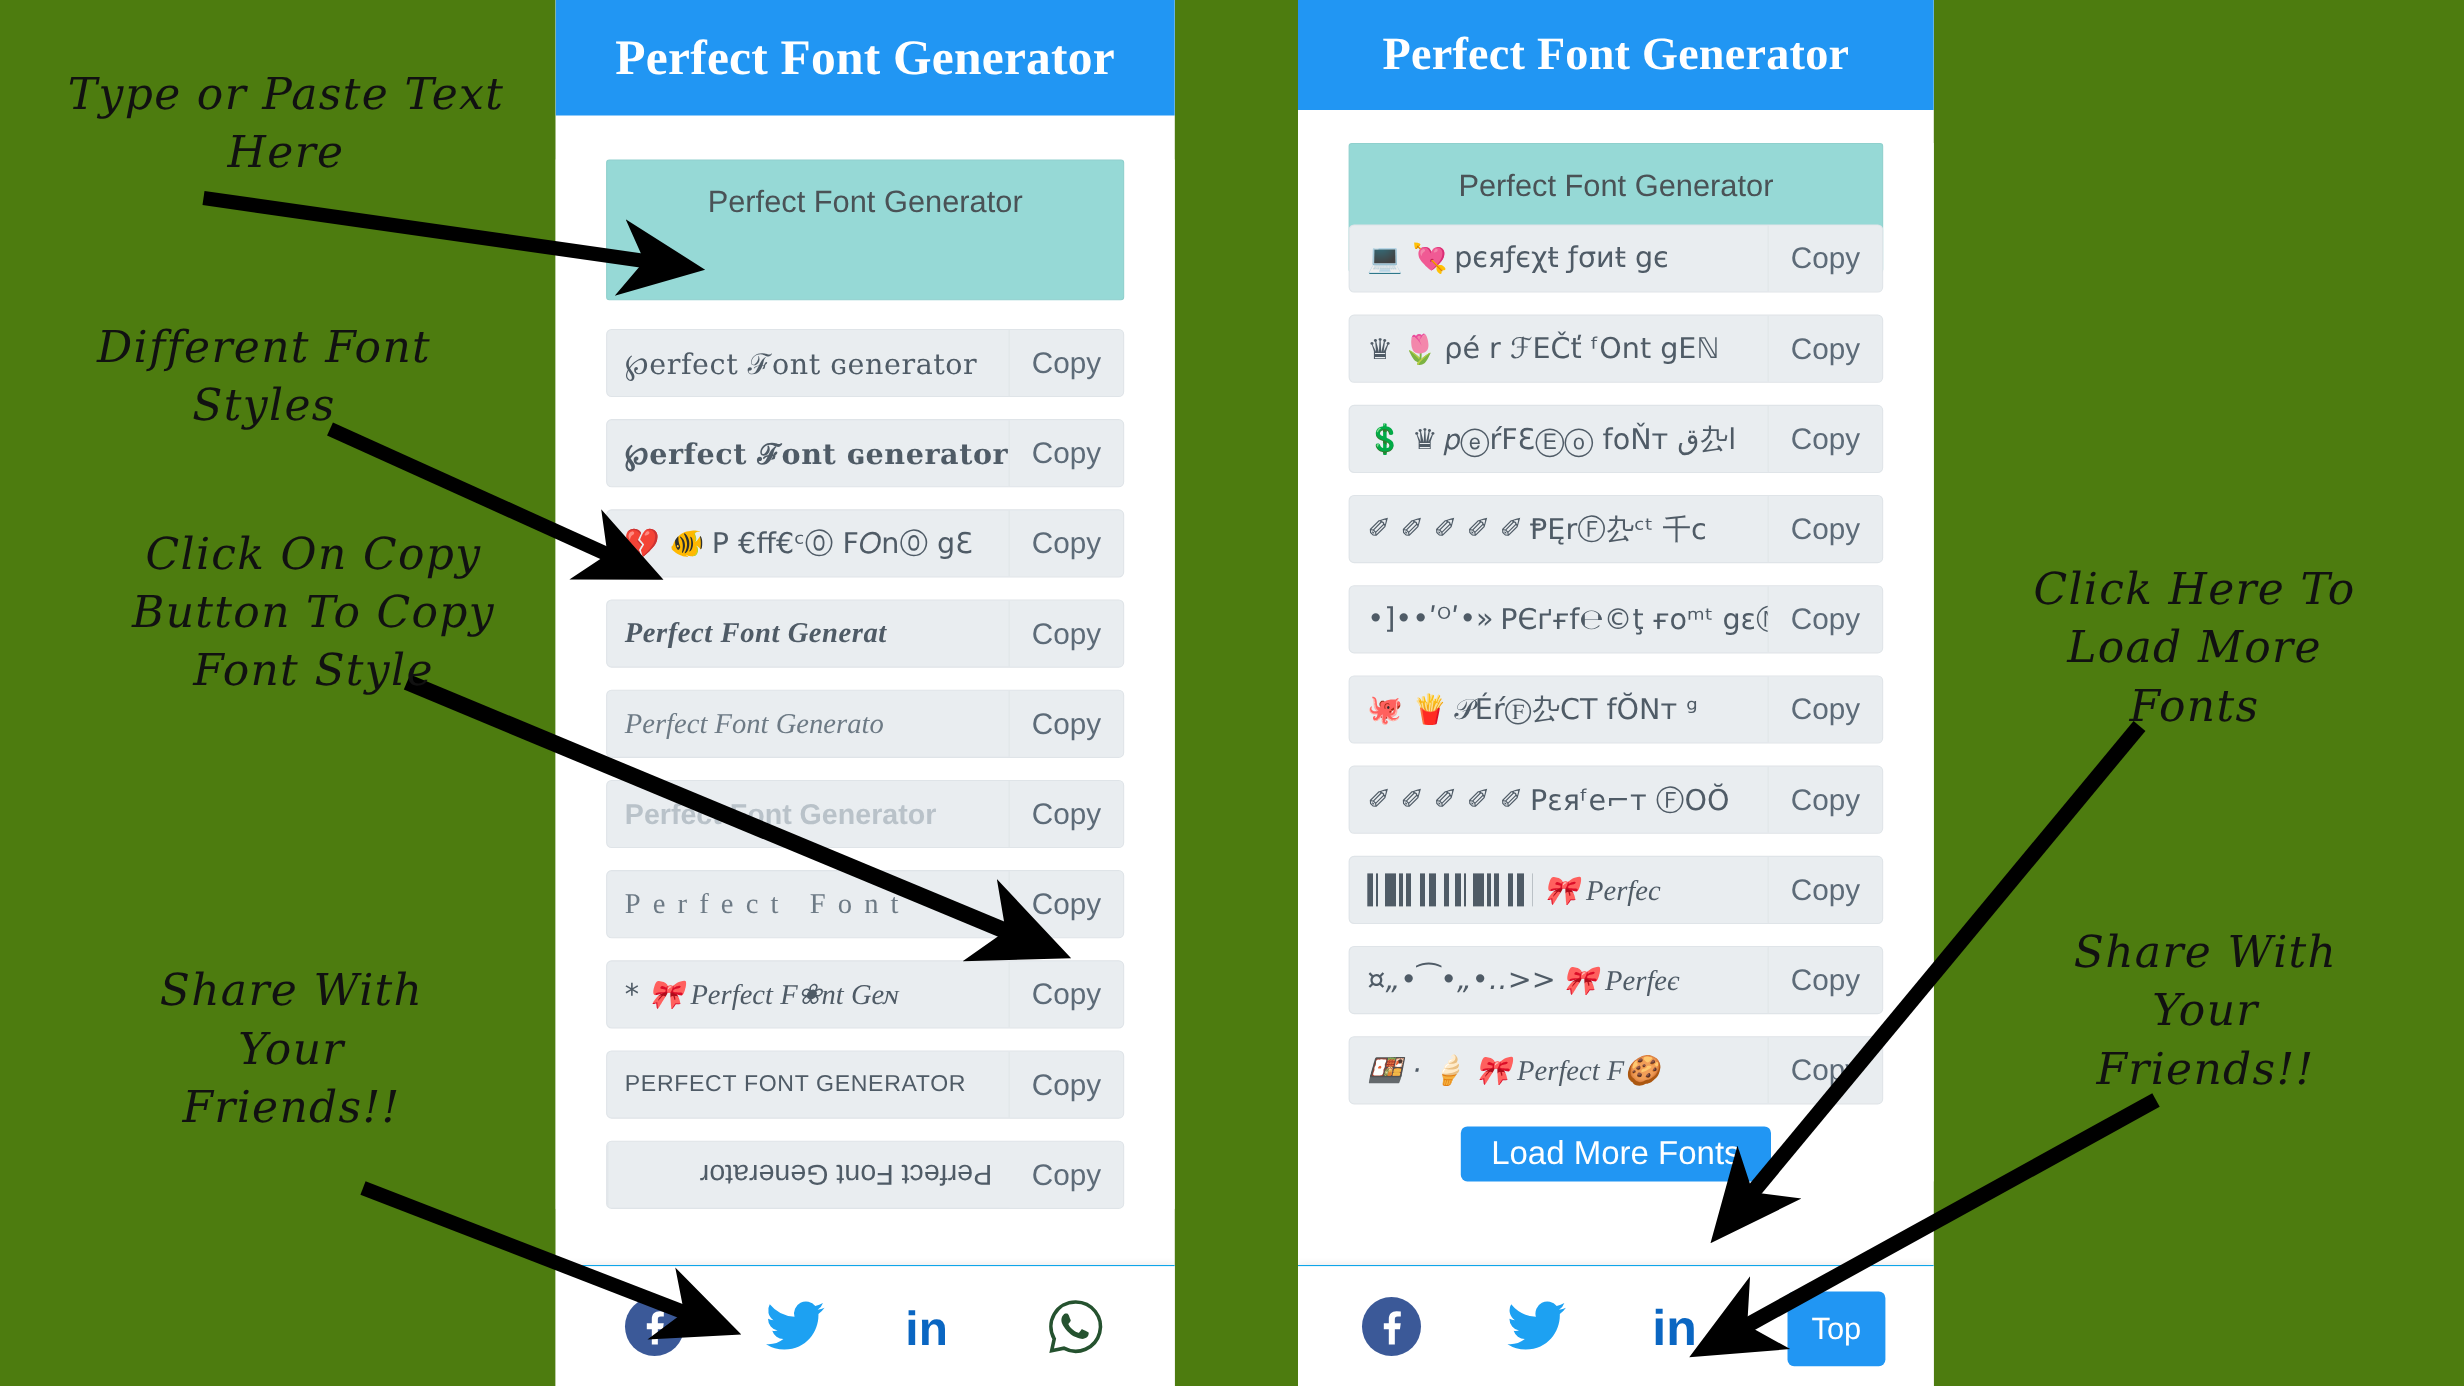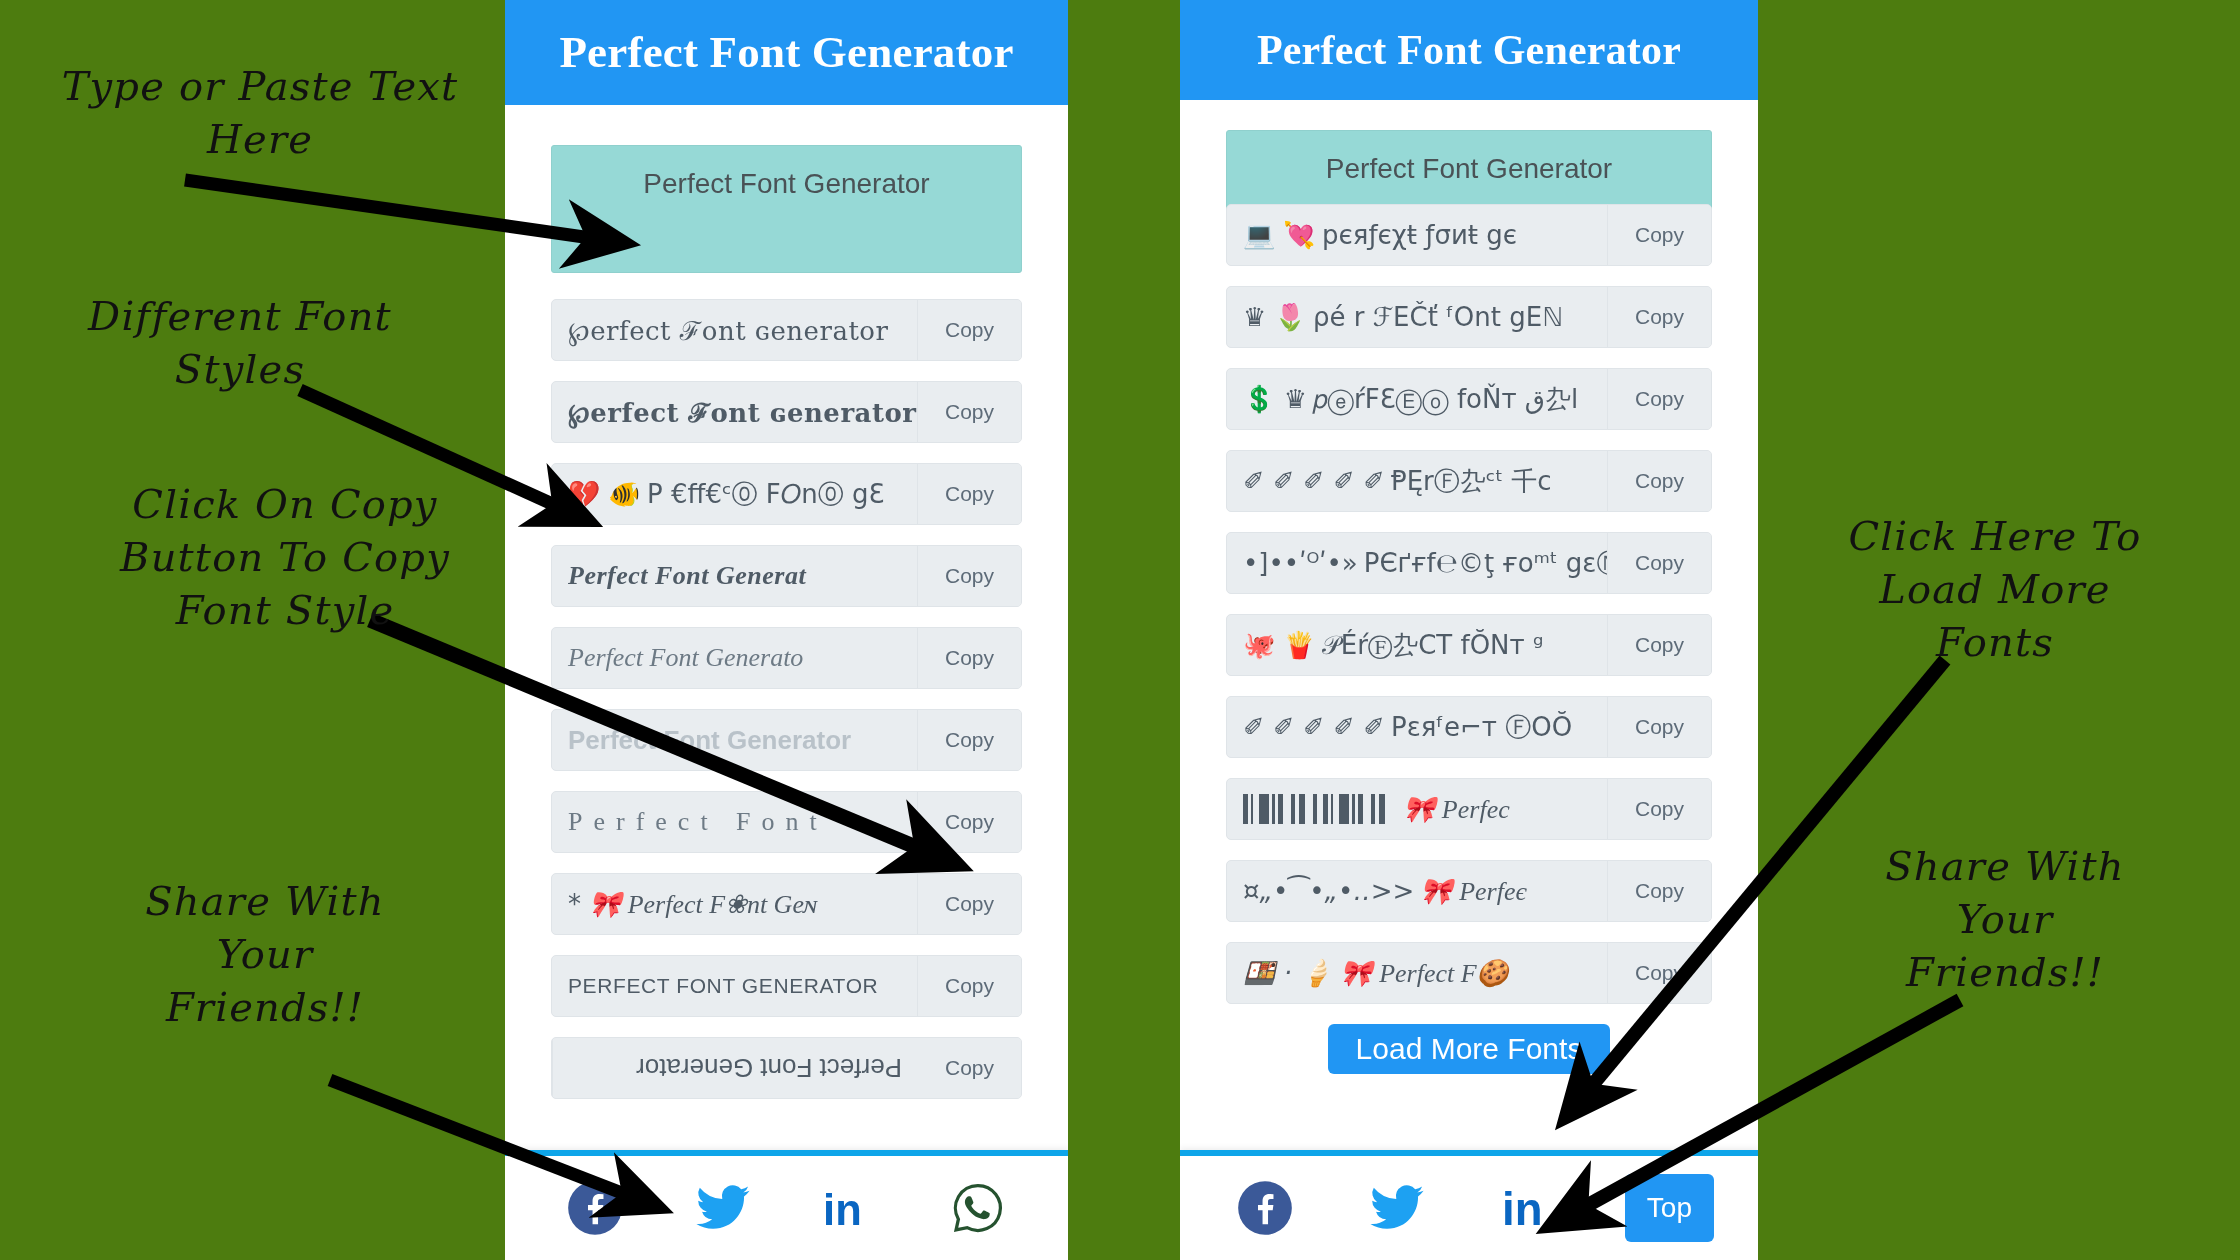--- a/index.html
+++ b/index.html
@@ -86,21 +86,21 @@
     font-size: 26px;
     border-right: 1px solid #dfe4e8;
   }
   .copy-btn {
     flex: 0 0 auto;
     width: 103px;
     display: flex;
     align-items: center;
     justify-content: center;
     color: #5d6b78;
-    font-size: 21px;
+    font-size: 27px;
     background: #e9edf0;
     cursor: pointer;
   }
 
   
   .f-gothic      { font-family: "DejaVu Serif", serif; font-weight: normal; letter-spacing: .5px; }
   .f-gothic-b    { font-family: "DejaVu Serif", serif; font-weight: bold; letter-spacing: .5px; }
   .f-emoji       { font-family: "DejaVu Sans", sans-serif; }
   .f-bolditalic  { font-family: "Liberation Serif", serif; font-weight: bold; font-style: italic; letter-spacing: .5px; }
   .f-italic      { font-family: "Liberation Serif", serif; font-style: italic; color: #6d7a85; }
@@ -136,21 +136,21 @@
     font-family: "Liberation Sans", sans-serif;
   }
 
   
   .footer {
     position: absolute;
     left: 0; bottom: 0;
     width: 100%;
     height: 110px;
     background: #ffffff;
-    border-top: 6px solid #0ea5e9;
+    border-top: 1px solid #0ea5e9;
     box-shadow: 0 -2px 6px rgba(0,0,0,.07);
     display: flex;
     align-items: center;
     justify-content: space-around;
     padding: 0 26px;
   }
   #panel-right .footer { justify-content: flex-start; gap: 74px; padding-left: 56px; }
   .social { width: 58px; height: 58px; display:flex; align-items:center; justify-content:center; cursor:pointer; }
   .top-btn {
     position: absolute;

